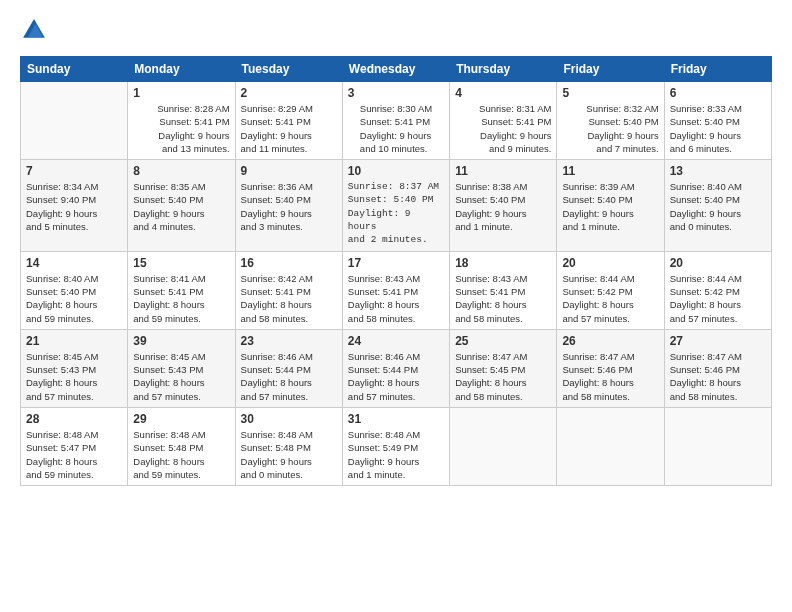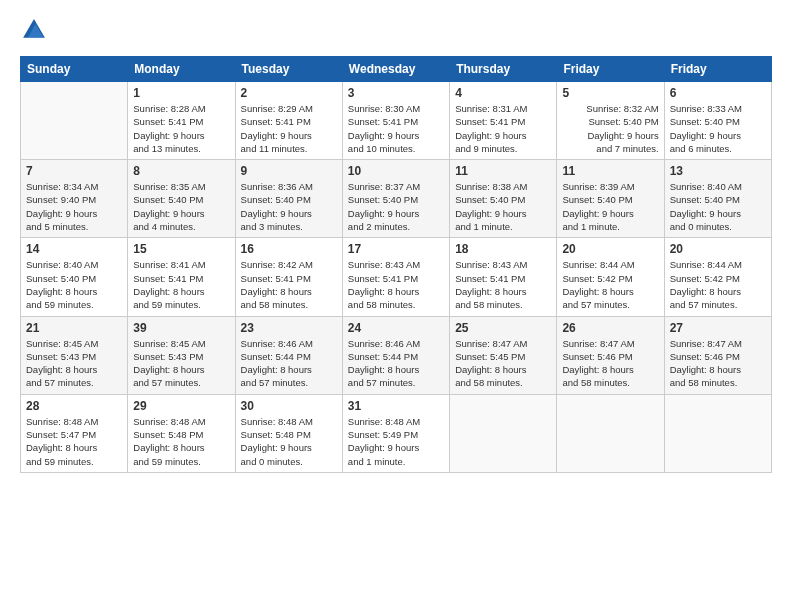--- a/index.html
+++ b/index.html
@@ -119,42 +119,42 @@
           <th>Thursday</th>
           <th>Friday</th>
           <th>Friday</th>
         </tr>
     </thead>
     <tbody id="calendar-body">
     <tr>
           <td class="empty-cell"></td>
           <td>
             <span class="day-number">1</span>
-            <div class="day-info" style="white-space: pre-line;">Sunrise: 8:28 AM
+            <div class="day-info" style="white-space: pre-line; text-align: right;">Sunrise: 8:28 AM
 Sunset: 5:41 PM
 Daylight: 9 hours
 and 13 minutes.</div>
           </td>
           <td>
             <span class="day-number">2</span>
             <div class="day-info" style="white-space: pre-line;">Sunrise: 8:29 AM
 Sunset: 5:41 PM
 Daylight: 9 hours
 and 11 minutes.</div>
           </td>
           <td>
             <span class="day-number">3</span>
-            <div class="day-info" style="white-space: pre-line;">Sunrise: 8:30 AM
+            <div class="day-info" style="white-space: pre-line; margin-left: 12px;">Sunrise: 8:30 AM
 Sunset: 5:41 PM
 Daylight: 9 hours
 and 10 minutes.</div>
           </td>
           <td>
             <span class="day-number">4</span>
-            <div class="day-info" style="white-space: pre-line;">Sunrise: 8:31 AM
+            <div class="day-info" style="white-space: pre-line; text-align: right;">Sunrise: 8:31 AM
 Sunset: 5:41 PM
 Daylight: 9 hours
 and 9 minutes.</div>
           </td>
           <td>
             <span class="day-number">5</span>
             <div class="day-info" style="white-space: pre-line; text-align: right;">Sunrise: 8:32 AM
 Sunset: 5:40 PM
 Daylight: 9 hours
 and 7 minutes.</div>
@@ -184,21 +184,21 @@
           </td>
           <td>
             <span class="day-number">9</span>
             <div class="day-info" style="white-space: pre-line;">Sunrise: 8:36 AM
 Sunset: 5:40 PM
 Daylight: 9 hours
 and 3 minutes.</div>
           </td>
           <td>
             <span class="day-number">10</span>
-            <div class="day-info" style="white-space: pre-line;">Sunrise: 8:37 AM
+            <div class="day-info" style="white-space: pre-line; font-family: Liberation Mono, monospace;">Sunrise: 8:37 AM
 Sunset: 5:40 PM
 Daylight: 9 hours
 and 2 minutes.</div>
           </td>
           <td>
             <span class="day-number">11</span>
             <div class="day-info" style="white-space: pre-line;">Sunrise: 8:38 AM
 Sunset: 5:40 PM
 Daylight: 9 hours
 and 1 minute.</div>

